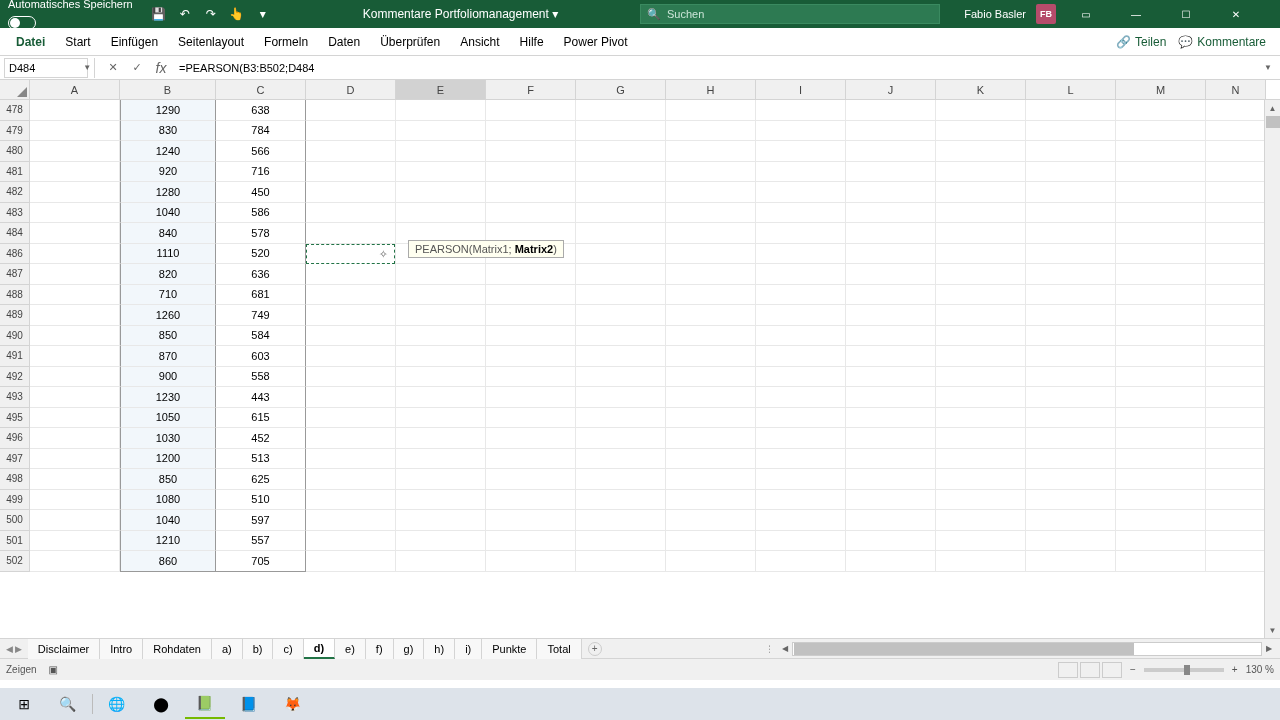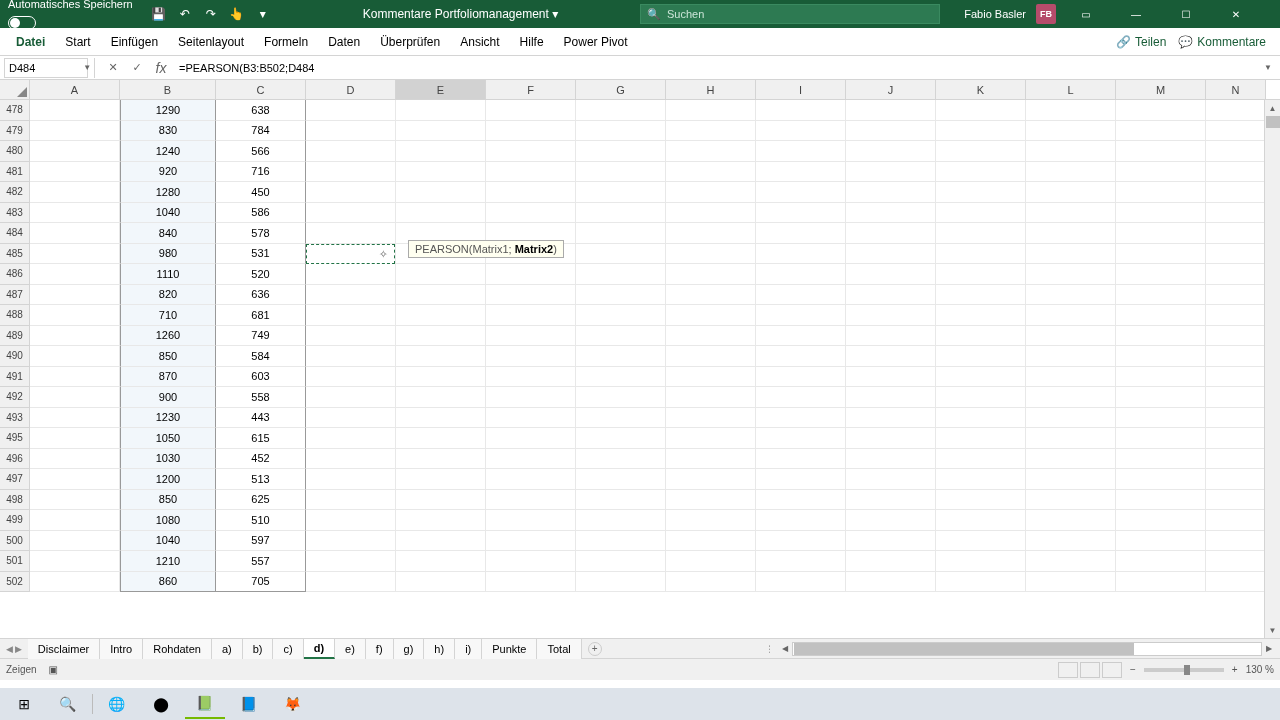--- a/index.html
+++ b/index.html
@@ -281,37 +281,20 @@
         <div class="cell cK"></div>
         <div class="cell cL"></div>
         <div class="cell cM"></div>
         <div class="cell cN"></div>
       </div>
       <div class="row">
         <div class="rowh">484</div>
         <div class="cell cA"></div>
         <div class="cell cB data-b">840</div>
         <div class="cell cC data-c">578</div>
-        <div class="cell cD"></div>
-        <div class="cell cE"></div>
-        <div class="cell cF"></div>
-        <div class="cell cG"></div>
-        <div class="cell cH"></div>
-        <div class="cell cI"></div>
-        <div class="cell cJ"></div>
-        <div class="cell cK"></div>
-        <div class="cell cL"></div>
-        <div class="cell cM"></div>
-        <div class="cell cN"></div>
-      </div>
-      <div class="row">
-        <div class="rowh">485</div>
-        <div class="cell cA"></div>
-        <div class="cell cB data-b">980</div>
-        <div class="cell cC data-c">531</div>
         <div class="cell cD"></div>
         <div class="cell cE"></div>
         <div class="cell cF"></div>
         <div class="cell cG"></div>
         <div class="cell cH"></div>
         <div class="cell cI"></div>
         <div class="cell cJ"></div>
         <div class="cell cK"></div>
         <div class="cell cL"></div>
         <div class="cell cM"></div>

